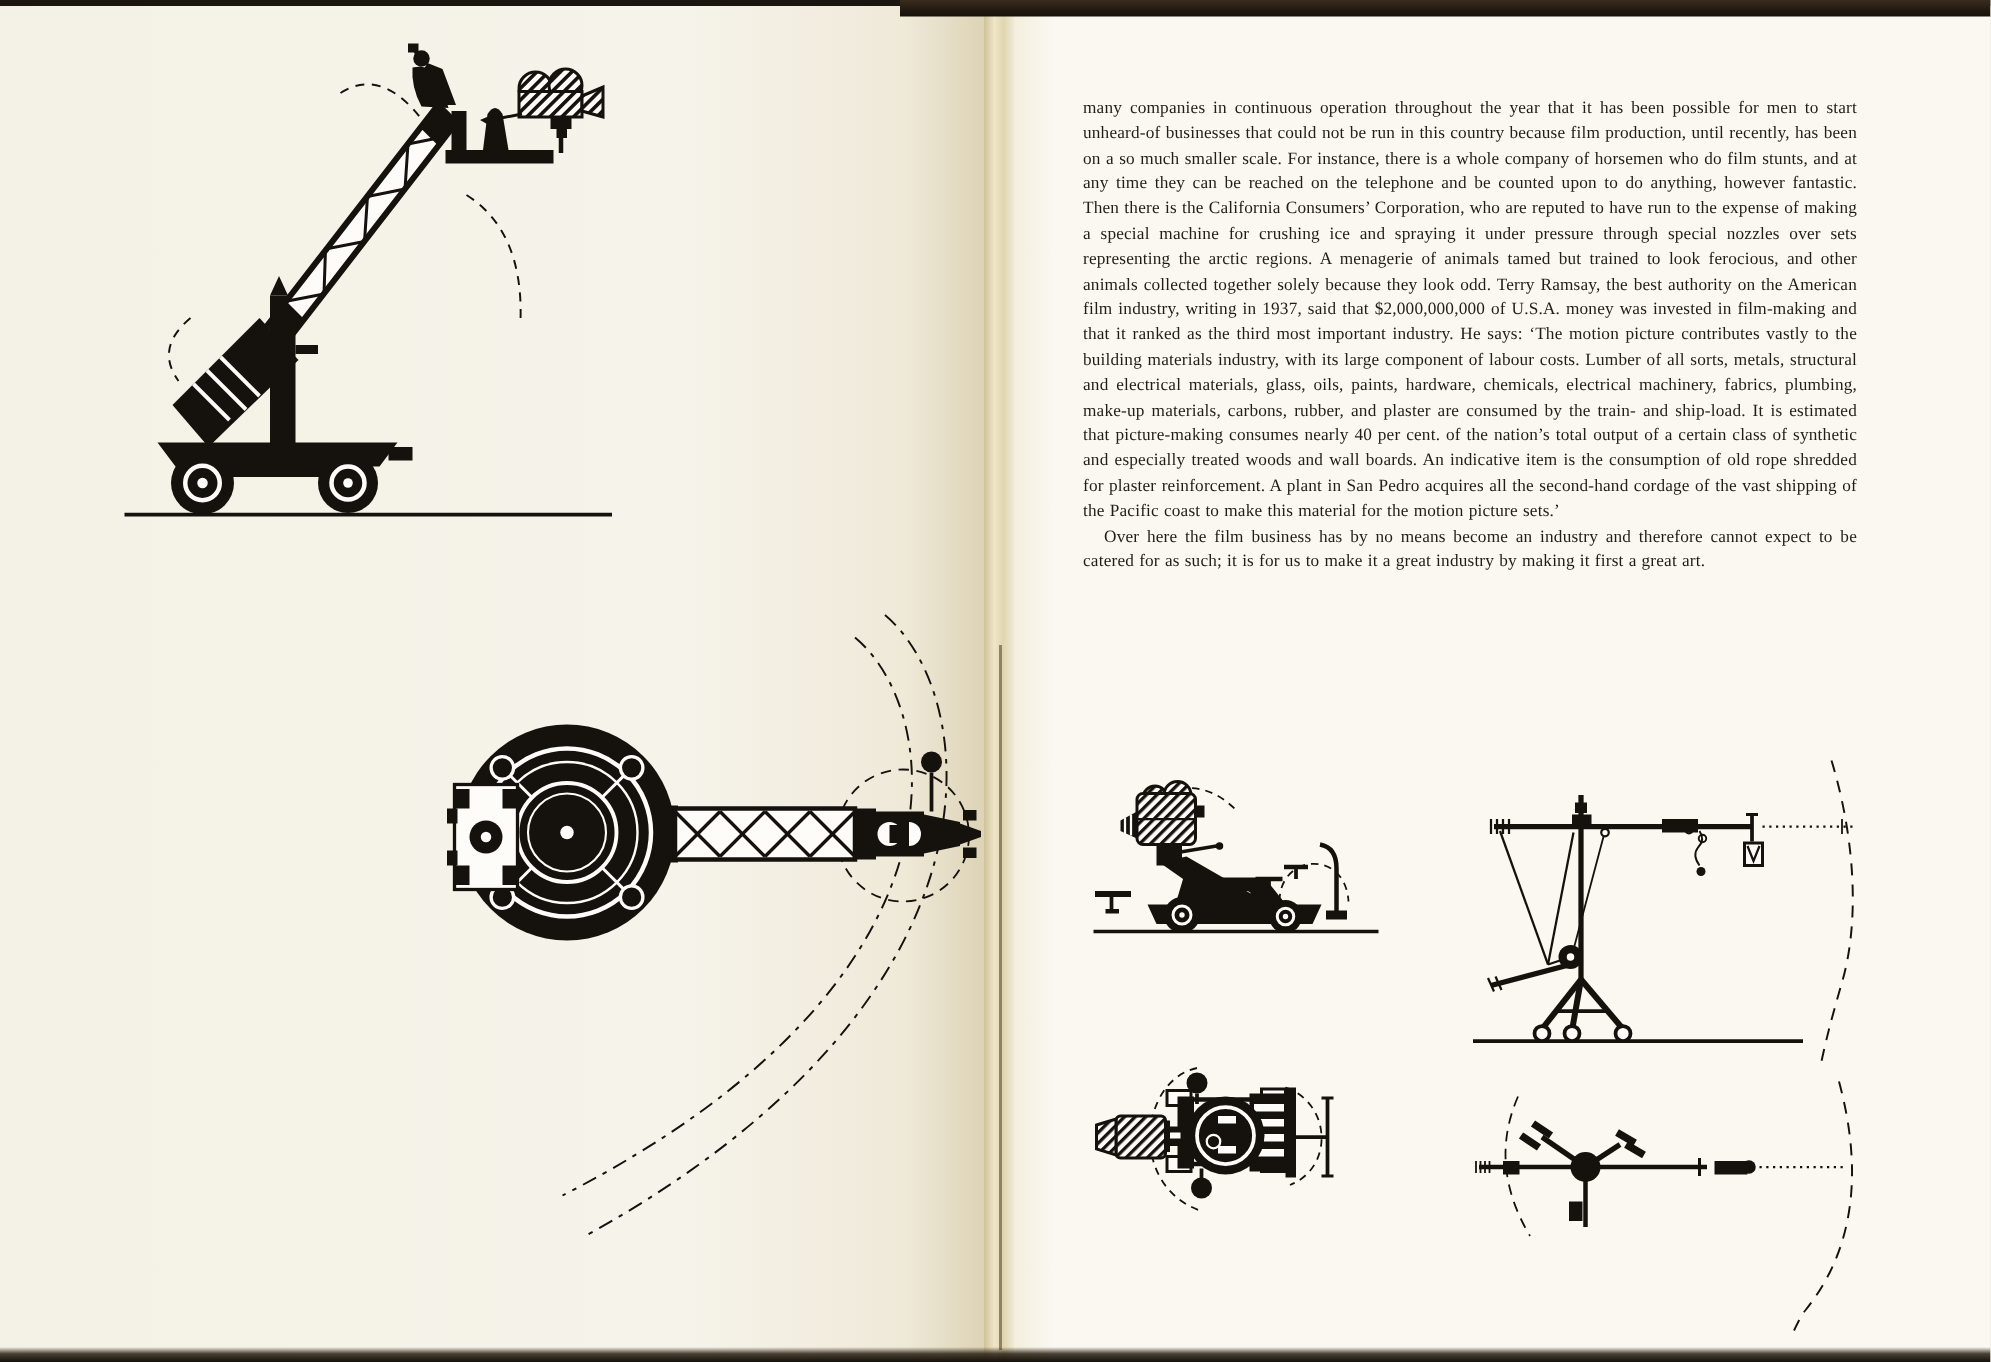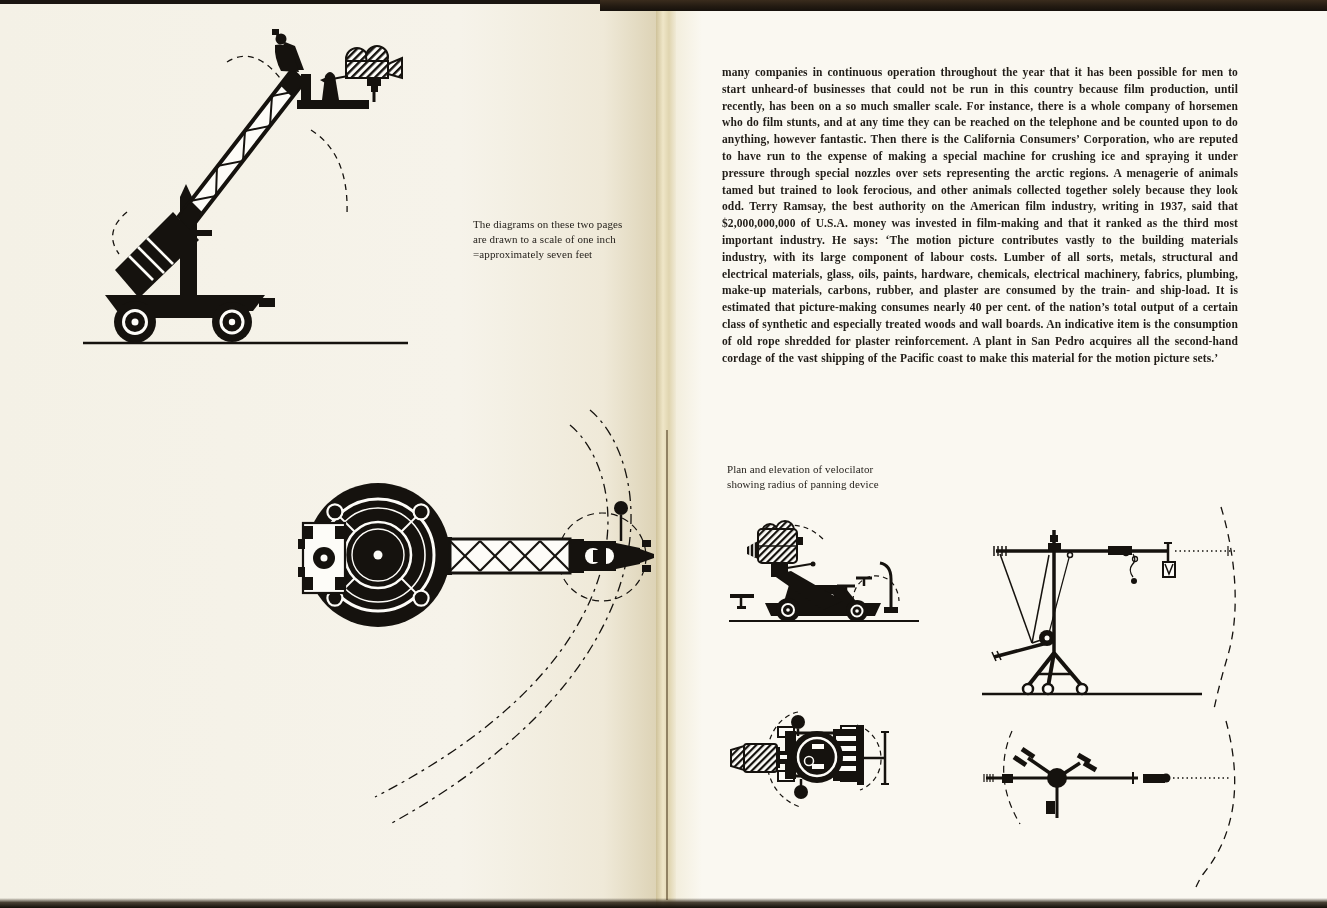--- a/index.html
+++ b/index.html
@@ -14,21 +14,21 @@
     background:linear-gradient(to right,#cfc29a 0%,#efe6c8 35%,#e0d5b0 65%,#f0ead6 100%);}
   #gutter-crease{left:666px;top:430px;width:2px;height:470px;background:rgba(74,56,28,.55);}
   #top-edge-thin{left:0;top:0;width:1327px;height:4px;background:#1a1511;}
   #top-edge-thick{left:600px;top:0;width:727px;height:11px;
     background:linear-gradient(to bottom,#3a2c1d 0%,#241b12 55%,#16110c 100%);}
   #bottom-edge{left:0;top:898px;width:1327px;height:10px;
     background:linear-gradient(to bottom,rgba(60,48,30,0) 0%,rgba(42,33,20,.85) 45%,#14100a 100%);}
   .caption{white-space:pre-line;font-size:11px;line-height:14.8px;letter-spacing:.1px;}
   #body-text{left:722px;top:64px;width:516px;font-size:11.5px;line-height:16.8px;
     text-align:justify;letter-spacing:.12px;word-spacing:.4px;}
-  #body-text p{margin:0;font-weight:bold;}
+  #body-text p{margin:0;}
   #body-text p.indent{text-indent:14px;}
   svg{display:block;}
 </style>
 </head>
 <body>
 
 <div id="spread">
 
   <div class="abs" id="left-page"></div>
   <div class="abs" id="right-page"></div>
@@ -86,23 +86,20 @@
     <circle cx="302" cy="39" r="11" fill="url(#ceh)" stroke="#15120e" stroke-width="2"></circle>
     <rect x="271" y="43" width="42" height="17" fill="url(#ceh)" stroke="#15120e" stroke-width="2"></rect>
     <polygon points="313,46 327,40 327,60 313,56" fill="url(#ceh)" stroke="#15120e" stroke-width="2"></polygon>
     <rect x="292" y="60" width="14" height="8" fill="#15120e"></rect>
     <rect x="296" y="68" width="7" height="6" fill="#15120e"></rect>
     <line x1="299" y1="74" x2="299" y2="84" stroke="#15120e" stroke-width="3"></line>
     <line x1="273" y1="58" x2="252" y2="62" stroke="#15120e" stroke-width="2"></line>
     <polygon points="252,59 245,62 252,66" fill="#15120e"></polygon>
   </svg>
 
-  <div class="abs caption" style="left:473px;top:217px;width:170px">The diagrams on these two pages
-are drawn to a scale of one inch
-=approximately seven feet</div>
 
   <svg class="abs" style="left:288px;top:393px" width="392" height="467" viewBox="0 0 392 467">
     <g stroke="#15120e" fill="none" stroke-dasharray="10 5 3 5" stroke-width="1.3">
       <path d="M282 32 C340 80 368 260 87 404"></path>
       <path d="M302 17 C365 70 392 270 104 430"></path>
     </g>
     <circle cx="314" cy="164" r="44" fill="none" stroke="#15120e" stroke-width="1.2" stroke-dasharray="7 5"></circle>
     <circle cx="90" cy="162" r="72" fill="#15120e"></circle>
     <circle cx="90" cy="162" r="56" fill="none" stroke="#fdfcf8" stroke-width="3"></circle>
     <circle cx="90" cy="162" r="47" fill="none" stroke="#fdfcf8" stroke-width="1.6"></circle>
@@ -158,24 +155,23 @@
     <line x1="333" y1="148" x2="333" y2="122" stroke="#15120e" stroke-width="2.5"></line>
     <circle cx="333" cy="115" r="7" fill="#15120e"></circle>
   </svg>
 
 
   <div class="abs" id="gutter-band"></div>
   <div class="abs" id="gutter-crease"></div>
 
   <div class="abs" id="body-text">
     <p>many companies in continuous operation throughout the year that it has been possible for men to start unheard-of businesses that could not be run in this country because film production, until recently, has been on a so much smaller scale. For instance, there is a whole company of horsemen who do film stunts, and at any time they can be reached on the telephone and be counted upon to do anything, however fantastic. Then there is the California Consumers’ Corporation, who are reputed to have run to the expense of making a special machine for crushing ice and spraying it under pressure through special nozzles over sets representing the arctic regions. A menagerie of animals tamed but trained to look ferocious, and other animals collected together solely because they look odd. Terry Ramsay, the best authority on the American film industry, writing in 1937, said that $2,000,000,000 of U.S.A. money was invested in film-making and that it ranked as the third most important industry. He says: ‘The motion picture contributes vastly to the building materials industry, with its large component of labour costs. Lumber of all sorts, metals, structural and electrical materials, glass, oils, paints, hardware, chemicals, electrical machinery, fabrics, plumbing, make-up materials, carbons, rubber, and plaster are consumed by the train- and ship-load. It is estimated that picture-making consumes nearly 40 per cent. of the nation’s total output of a certain class of synthetic and especially treated woods and wall boards. An indicative item is the consumption of old rope shredded for plaster reinforcement. A plant in San Pedro acquires all the second-hand cordage of the vast shipping of the Pacific coast to make this material for the motion picture sets.’</p>
+    <p class="indent">Over here the film business has by no means become an industry and therefore cannot expect to be catered for as such; it is for us to make it a great industry by making it first a great art.</p>
   </div>
 
-  <div class="abs caption" style="left:727px;top:462px;width:175px">Plan and elevation of velocilator
-showing radius of panning device</div>
 
   <svg class="abs" style="left:723px;top:513px" width="200" height="115" viewBox="0 0 200 115">
     <defs>
       <pattern id="veh" width="5" height="5" patternTransform="rotate(45)" patternUnits="userSpaceOnUse">
         <rect width="5" height="5" fill="#fdfcf8"></rect>
           <rect width="2.2" height="5" fill="#15120e"></rect>
       </pattern>
     </defs>
     <g stroke="#15120e" fill="none" stroke-dasharray="5 4" stroke-width="1.2">
       <path d="M130 88 C130 56 174 53 176 88"></path>

